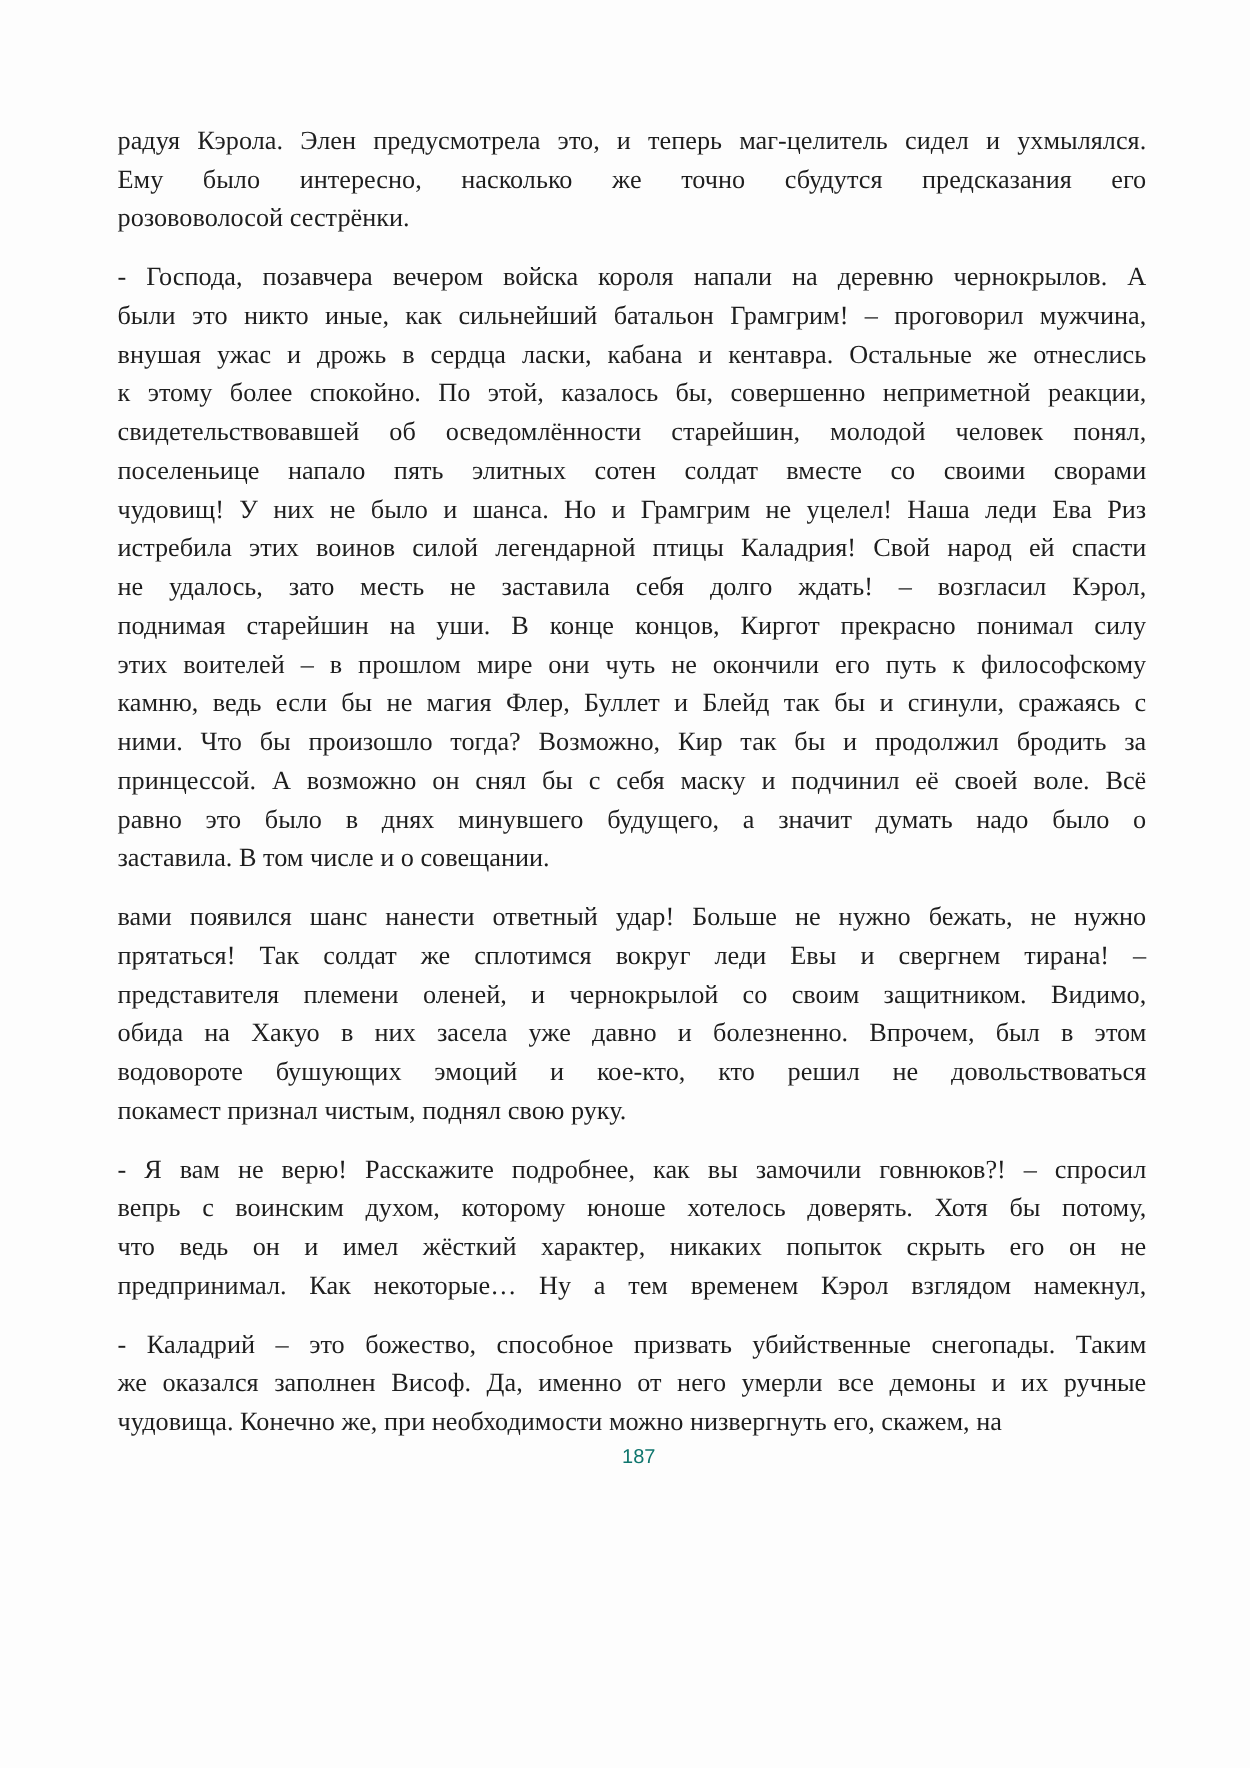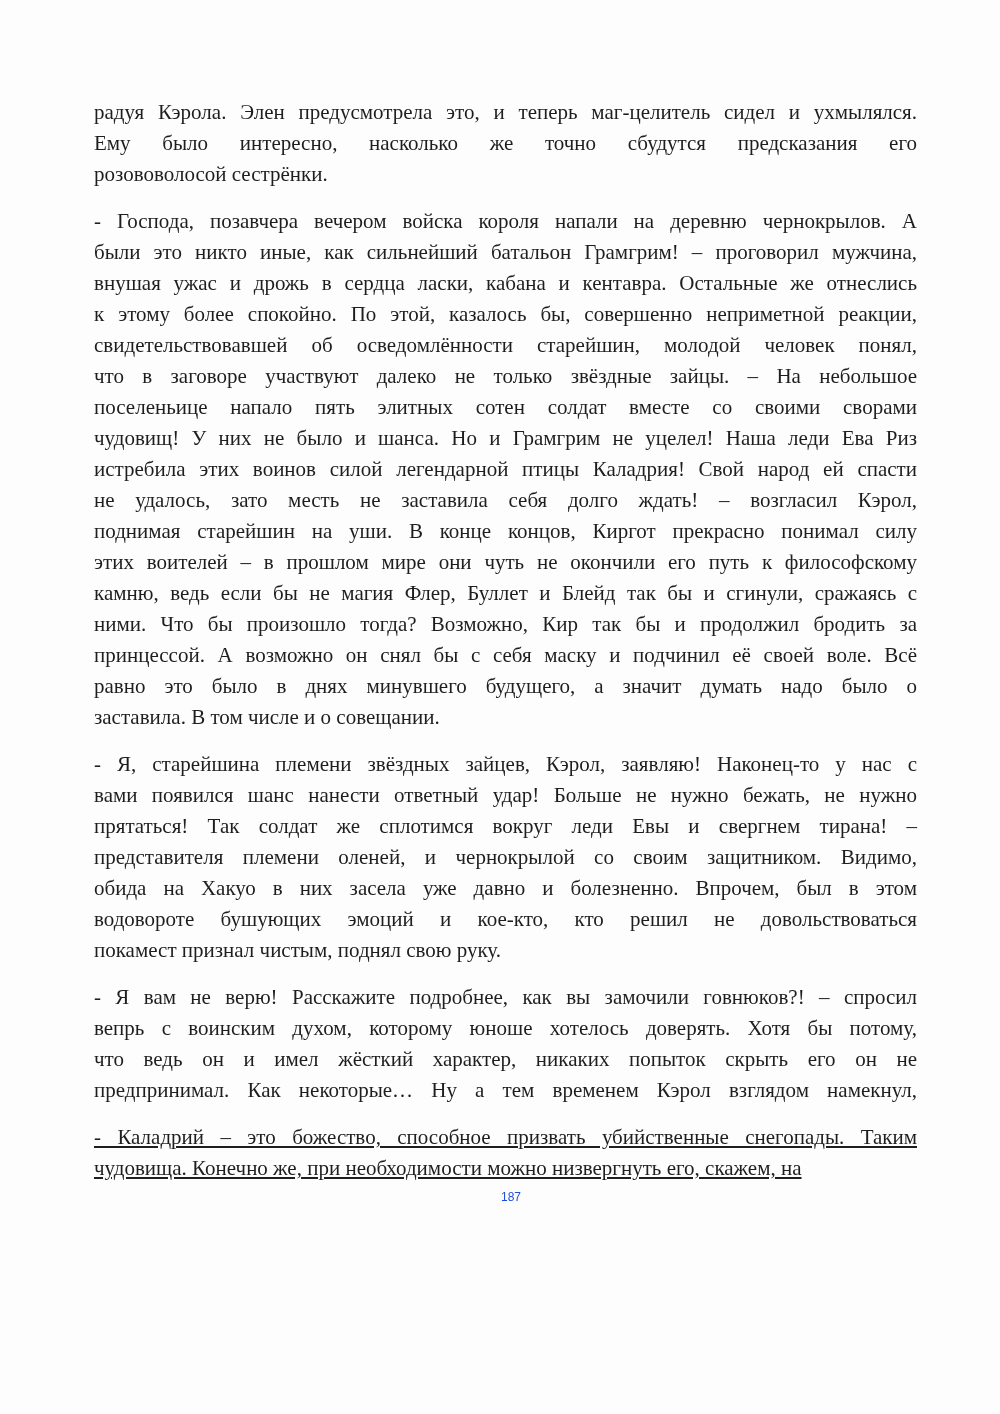--- a/index.html
+++ b/index.html
@@ -20,86 +20,84 @@
     font-family: "Liberation Serif", "DejaVu Serif", serif;
     font-size: 21px;
     line-height: 31px;
     color: #1e1e1e;
   }
   .paragraph {
     margin: 0 11px 16px 0;
   }
   .paragraph:last-of-type {
     margin-bottom: 0;
-    text-decoration: underline;
   }
   .line {
     text-align: justify;
     text-align-last: justify;
     -moz-text-align-last: justify;
     white-space: normal;
     height: 31px;
     overflow: visible;
   }
   .line.last {
     text-align-last: left;
     -moz-text-align-last: left;
   }
   .page-number {
     margin-top: 3px;
     text-align: center;
     font-family: "Liberation Sans", "DejaVu Sans", sans-serif;
-    font-size: 12px;
+    font-size: 16px;
     line-height: 20px;
-    color: #1d4ed8;
+    color: #0f766e;
   }
 </style>
 </head>
 <body>
 
 <div class="page">
   <div class="text-body">
       <div class="paragraph">
         <div class="line">радуя Кэрола. Элен предусмотрела это, и теперь маг-целитель сидел и ухмылялся.</div>
         <div class="line">Ему было интересно, насколько же точно сбудутся предсказания его</div>
         <div class="line last">розововолосой сестрёнки.</div>
       </div>
       <div class="paragraph">
         <div class="line">- Господа, позавчера вечером войска короля напали на деревню чернокрылов. А</div>
         <div class="line">были это никто иные, как сильнейший батальон Грамгрим! – проговорил мужчина,</div>
         <div class="line">внушая ужас и дрожь в сердца ласки, кабана и кентавра. Остальные же отнеслись</div>
         <div class="line">к этому более спокойно. По этой, казалось бы, совершенно неприметной реакции,</div>
         <div class="line">свидетельствовавшей об осведомлённости старейшин, молодой человек понял,</div>
-        <div class="line">что в заговоре участвуют далеко не только звёздные зайцы. – На небольшое</div>
         <div class="line">поселеньице напало пять элитных сотен солдат вместе со своими сворами</div>
         <div class="line">чудовищ! У них не было и шанса. Но и Грамгрим не уцелел! Наша леди Ева Риз</div>
         <div class="line">истребила этих воинов силой легендарной птицы Каладрия! Свой народ ей спасти</div>
         <div class="line">не удалось, зато месть не заставила себя долго ждать! – возгласил Кэрол,</div>
         <div class="line">поднимая старейшин на уши. В конце концов, Киргот прекрасно понимал силу</div>
         <div class="line">этих воителей – в прошлом мире они чуть не окончили его путь к философскому</div>
         <div class="line">камню, ведь если бы не магия Флер, Буллет и Блейд так бы и сгинули, сражаясь с</div>
         <div class="line">ними. Что бы произошло тогда? Возможно, Кир так бы и продолжил бродить за</div>
         <div class="line">принцессой. А возможно он снял бы с себя маску и подчинил её своей воле. Всё</div>
         <div class="line">равно это было в днях минувшего будущего, а значит думать надо было о</div>
         <div class="line last">заставила. В том числе и о совещании.</div>
       </div>
       <div class="paragraph">
-        <div class="line">- Я, старейшина племени звёздных зайцев, Кэрол, заявляю! Наконец-то у нас с</div>
         <div class="line">вами появился шанс нанести ответный удар! Больше не нужно бежать, не нужно</div>
         <div class="line">прятаться! Так солдат же сплотимся вокруг леди Евы и свергнем тирана! –</div>
         <div class="line">представителя племени оленей, и чернокрылой со своим защитником. Видимо,</div>
         <div class="line">обида на Хакуо в них засела уже давно и болезненно. Впрочем, был в этом</div>
         <div class="line">водовороте бушующих эмоций и кое-кто, кто решил не довольствоваться</div>
         <div class="line last">покамест признал чистым, поднял свою руку.</div>
       </div>
       <div class="paragraph">
         <div class="line">- Я вам не верю! Расскажите подробнее, как вы замочили говнюков?! – спросил</div>
         <div class="line">вепрь с воинским духом, которому юноше хотелось доверять. Хотя бы потому,</div>
         <div class="line">что ведь он и имел жёсткий характер, никаких попыток скрыть его он не</div>
         <div class="line">предпринимал. Как некоторые… Ну а тем временем Кэрол взглядом намекнул,</div>
       </div>
       <div class="paragraph">
         <div class="line">- Каладрий – это божество, способное призвать убийственные снегопады. Таким</div>
+        <div class="line">же оказался заполнен Висоф. Да, именно от него умерли все демоны и их ручные</div>
         <div class="line last">чудовища. Конечно же, при необходимости можно низвергнуть его, скажем, на</div>
       </div>
     </div>
   <div class="page-number">187</div>
 </div>
 
 </body></html>

